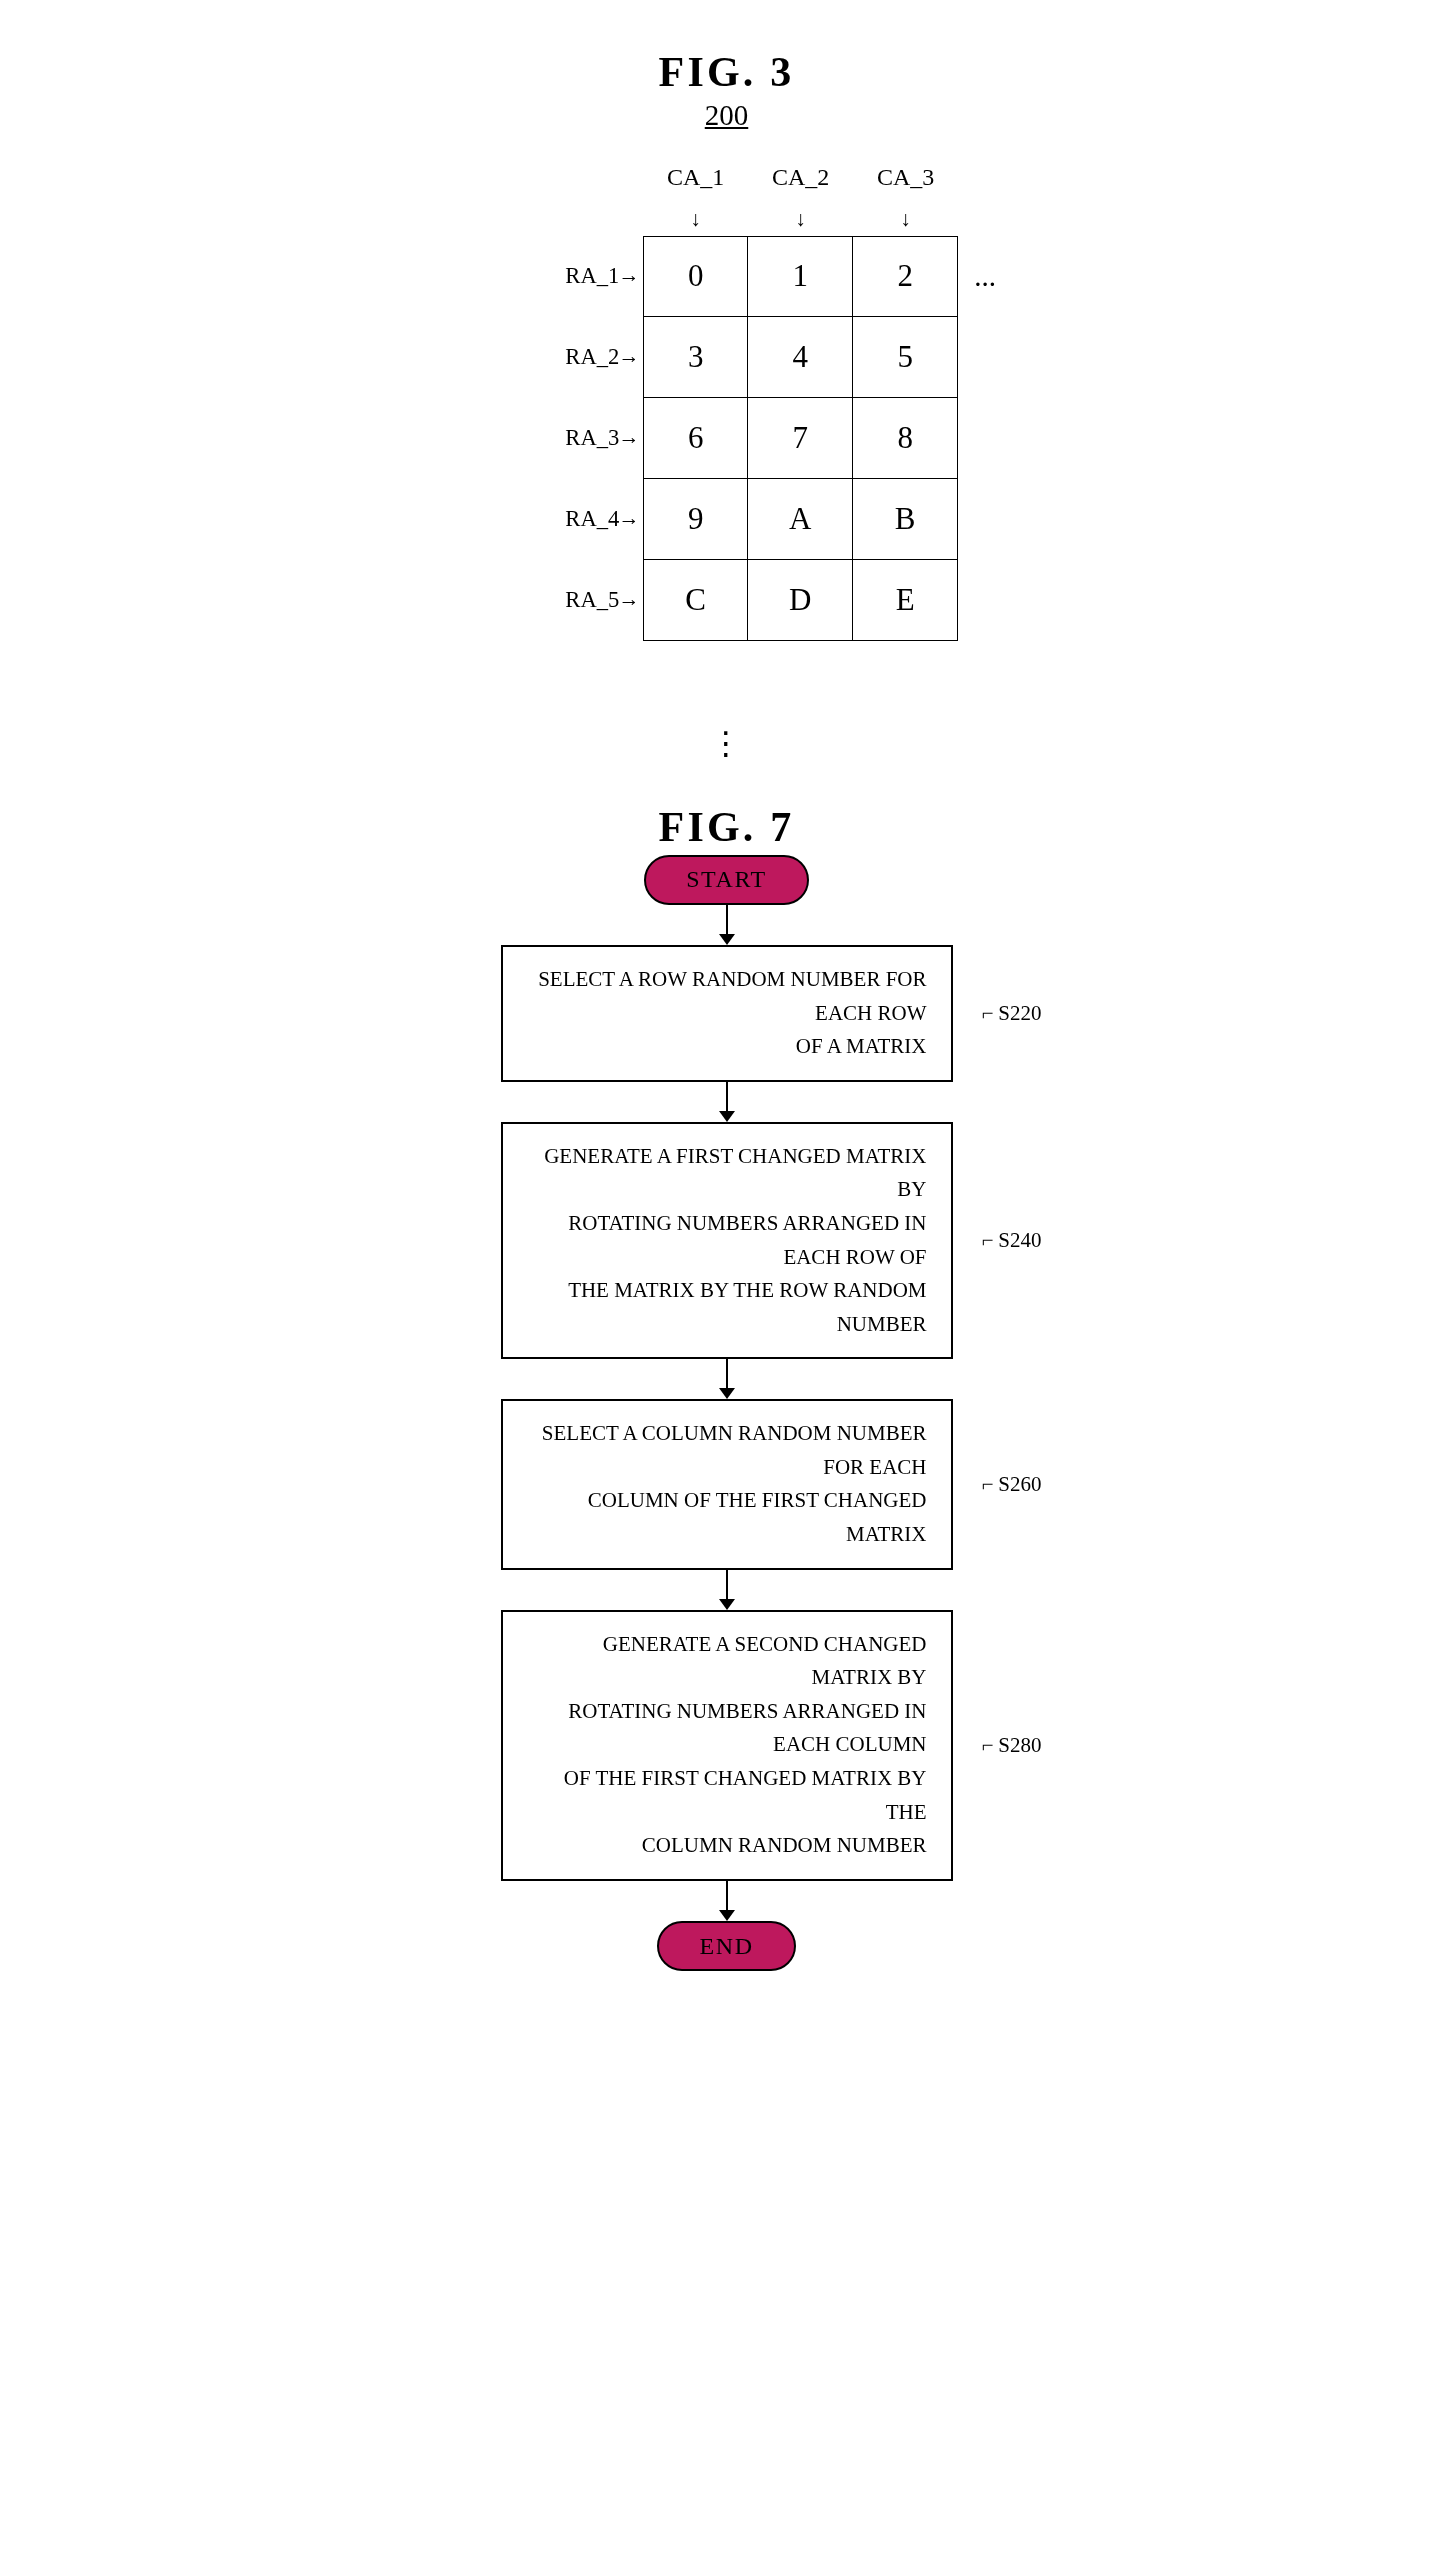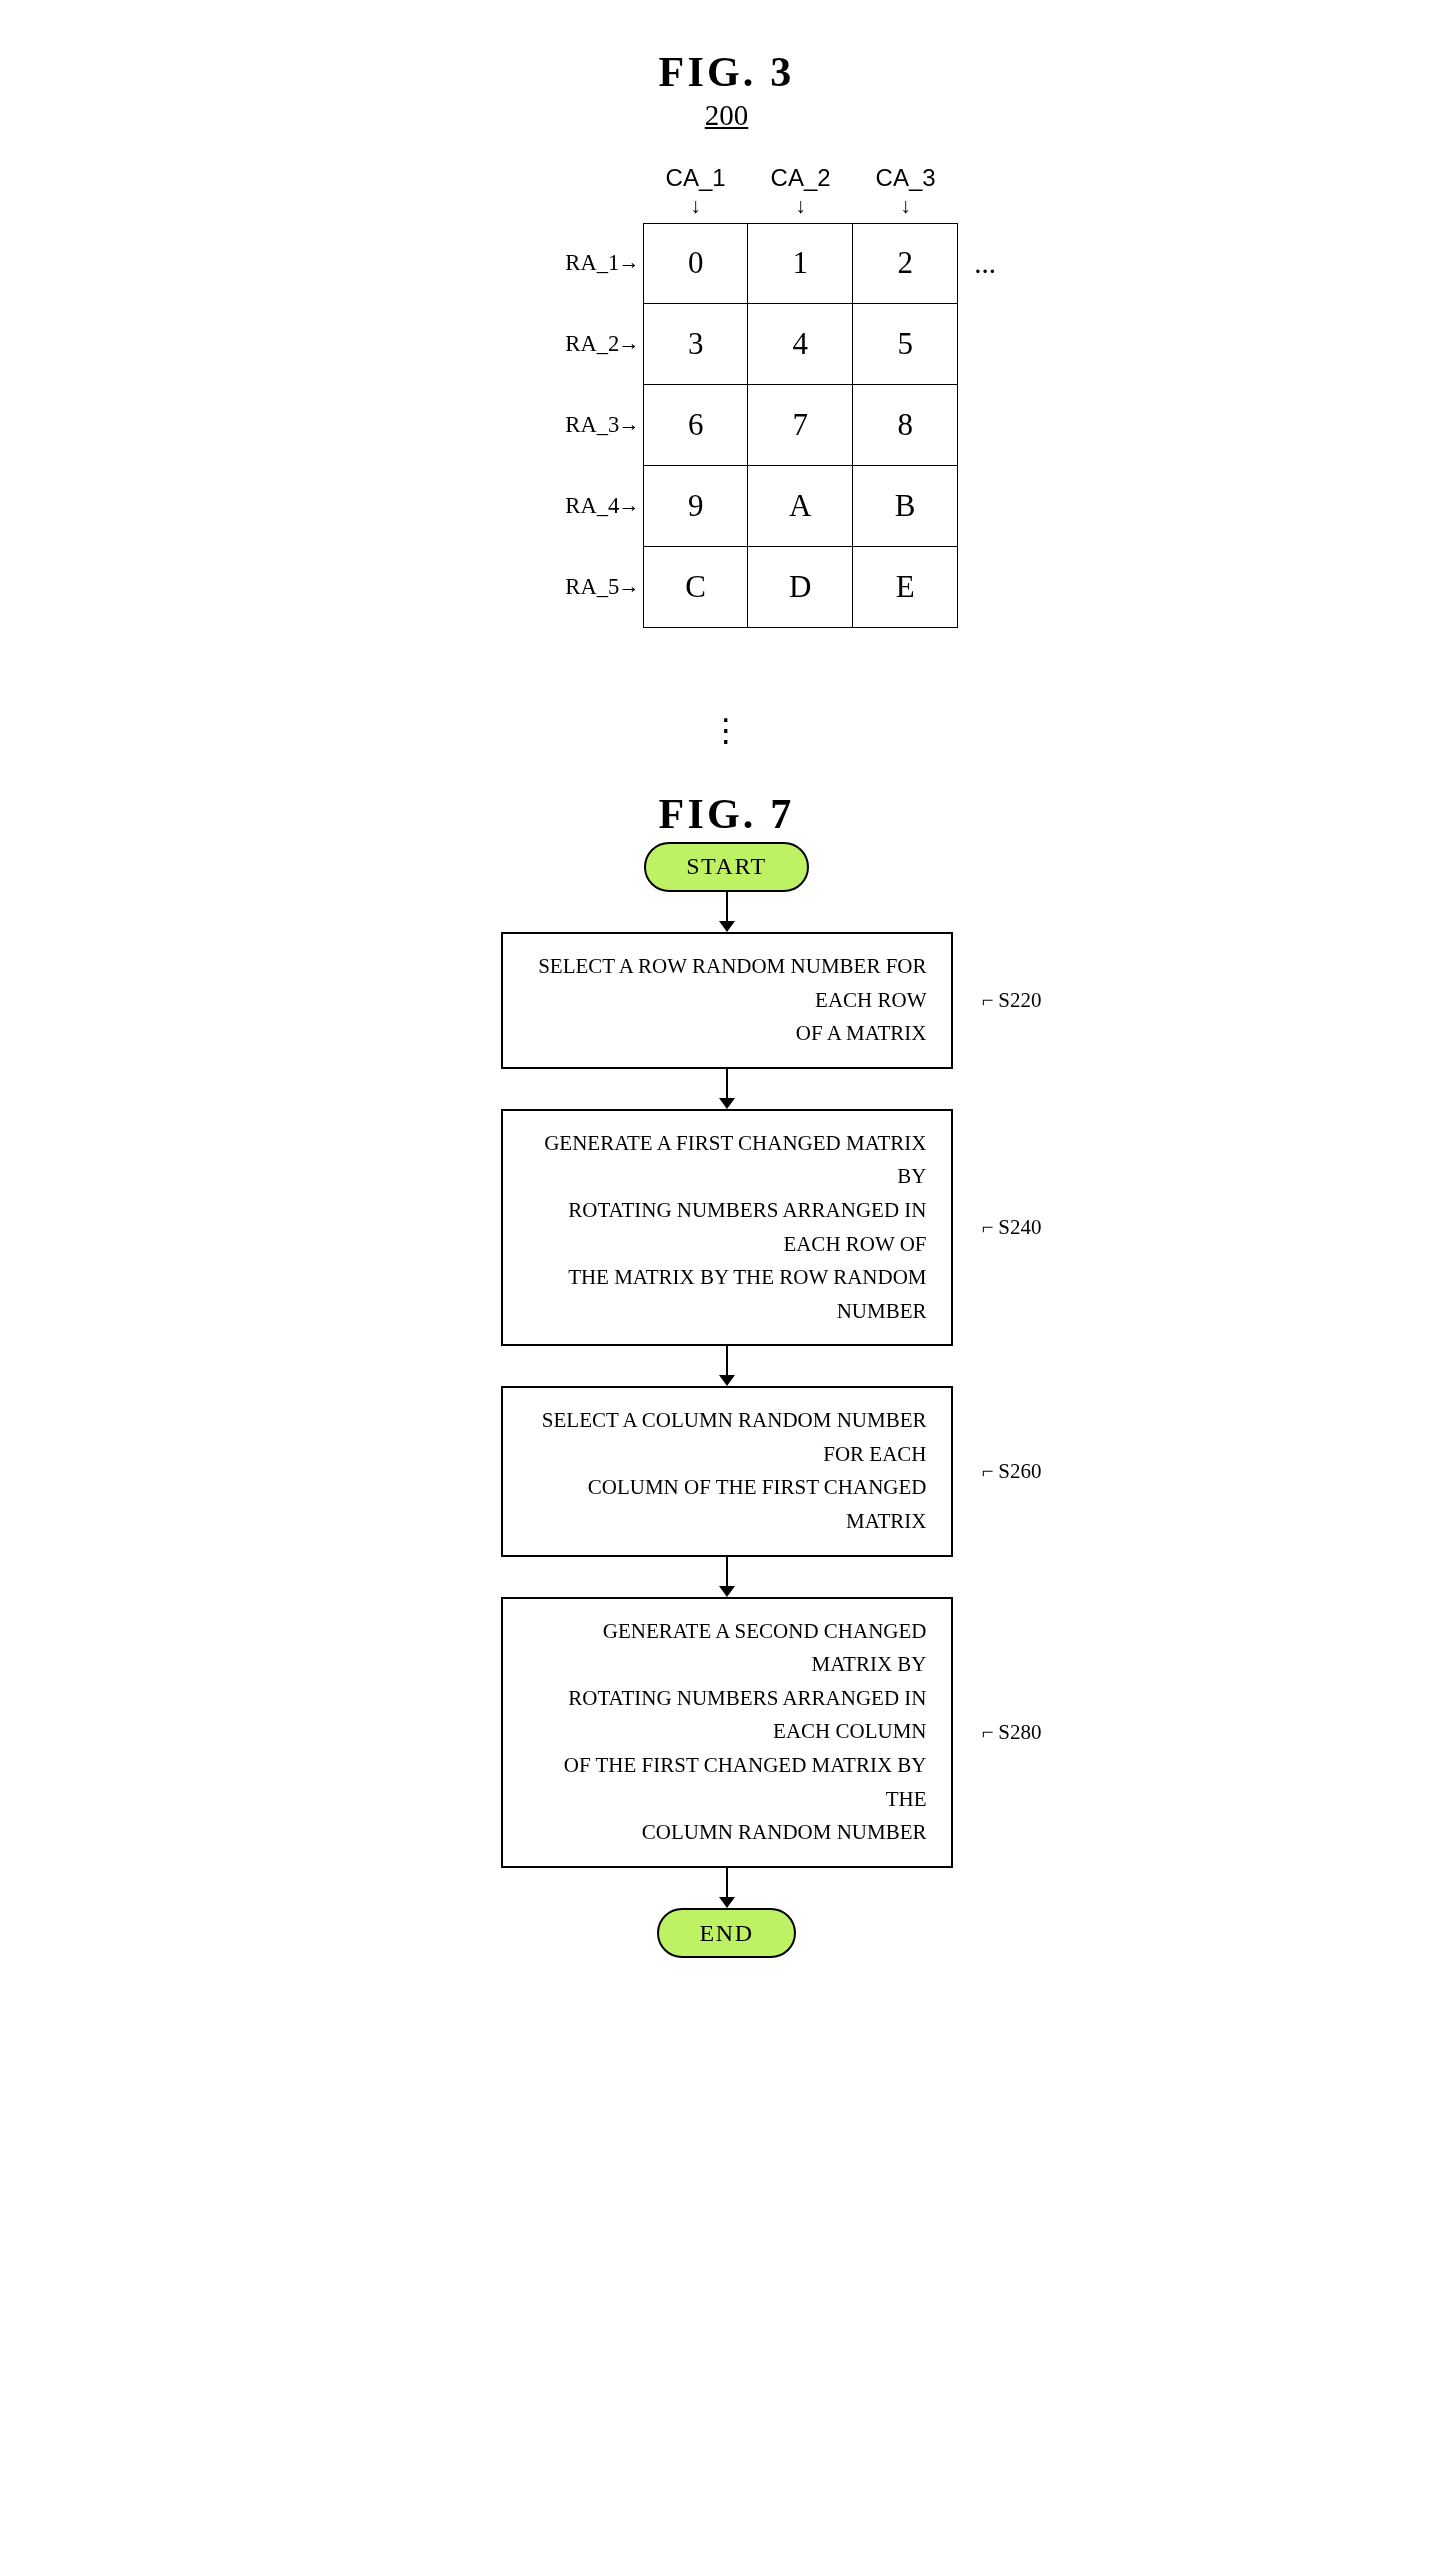--- a/index.html
+++ b/index.html
@@ -68,22 +68,22 @@
 
     .col-header-item {
       display: flex;
       flex-direction: column;
       align-items: center;
       width: 105px;
     }
 
     .col-header-label {
       font-size: 24px;
-      font-family: Liberation Sans, sans-serif;
-      margin-bottom: 5px;
+      font-family: Liberation Serif, serif;
+      margin-bottom: 19px;
     }
 
     .col-header-arrow {
       font-size: 21px;
       line-height: 1;
     }
 
     .matrix-rows {
       display: flex;
       flex-direction: column;
@@ -177,21 +177,21 @@
       justify-content: center;
     }
 
     .terminal-node {
       border: 2px solid #000;
       border-radius: 32px;
       padding: 9.7px 40px;
       font-size: 24px;
       font-family: 'Times New Roman', Times, serif;
       letter-spacing: 1.6px;
-      background: #bef264;
+      background: #be185d;
     }
 
     .process-node {
       border: 2px solid #000;
       padding: 16px 24px;
       font-size: 21px;
       font-family: 'Times New Roman', Times, serif;
       text-align: right;
       line-height: 1.6;
       width: 452px;

